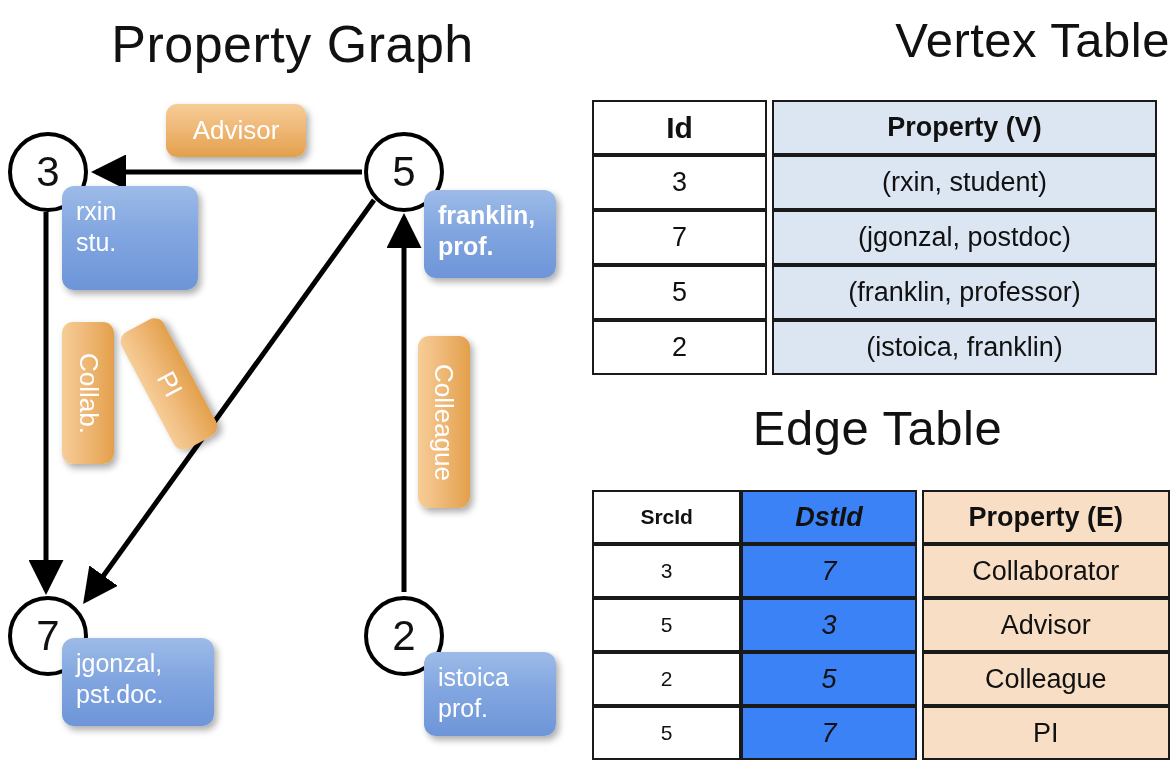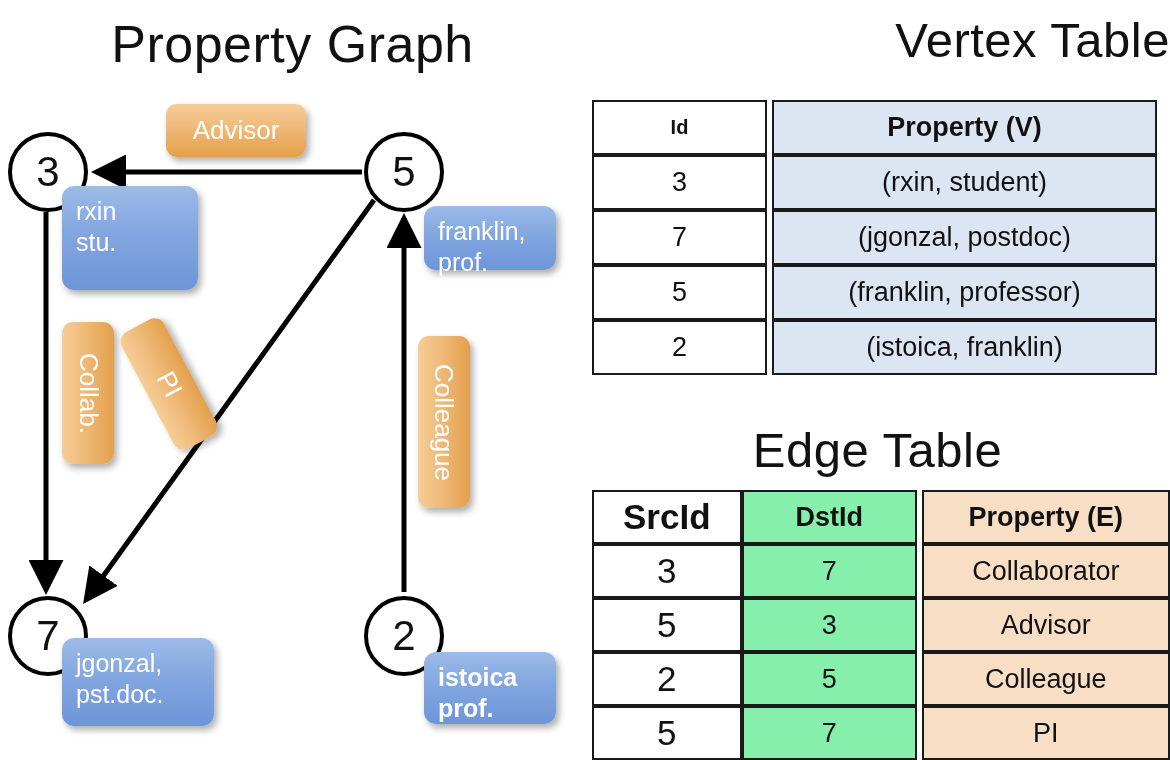--- a/index.html
+++ b/index.html
@@ -36,21 +36,20 @@
     left: 585px; top: 10px; width: 585px;
     text-align: right;
     font-size: 49px;
     line-height: 60px;
   }
   #title-edge-table {
     left: 585px; top: 398px; width: 585px;
     text-align: center;
     font-size: 49px;
     line-height: 60px;
-    margin-top: 22px;
   }
 
   
   #graph { position: absolute; left: 0; top: 0; width: 585px; height: 760px; }
   #graph-edges { position: absolute; left: 0; top: 0; }
 
   .node {
     position: absolute;
     width: 80px; height: 80px;
     border-radius: 50%;
@@ -78,23 +77,23 @@
     box-shadow: 3px 4px 7px rgba(0,0,0,0.33);
     color: #ffffff;
     font-size: 25px;
     line-height: 31px;
     font-weight: 400;
     padding: 10px 0 10px 14px;
     box-sizing: border-box;
     font-family: "Liberation Sans", sans-serif;
   }
   #vprop-3 { left: 62px;  top: 186px; width: 136px; height: 104px; }
-  #vprop-5 { left: 424px; top: 206px; width: 132px; height: 64px; }
+  #vprop-5 { left: 424px; top: 190px; width: 132px; height: 88px; font-weight: bold; }
   #vprop-7 { left: 62px;  top: 638px; width: 152px; height: 88px; }
-  #vprop-2 { left: 424px; top: 652px; width: 132px; height: 72px; font-weight: bold; }
+  #vprop-2 { left: 424px; top: 652px; width: 132px; height: 84px; }
 
   
   .eprop {
     position: absolute;
     border-radius: 11px;
     background: linear-gradient(to bottom, #f6cd97 0%, #f0bb7c 40%, #e3a04b 100%);
     box-shadow: 3px 4px 7px rgba(0,0,0,0.33);
     color: #ffffff;
     font-size: 26px;
     font-weight: 400;
@@ -128,29 +127,29 @@
     color: #111;
     text-align: center;
     padding: 0;
     box-sizing: border-box;
   }
   .tbl th { font-weight: 700; }
 
   
   #vertex-table { left: 592px; top: 100px; }
   #vertex-table .c-id   { width: 175px; height: 55px; font-size: 27px; background: #fff; }
-  #vertex-table th.c-id { font-size: 20px; }
+  #vertex-table th.c-id { font-size: 30px; }
   #vertex-table .c-prop { width: 385px; height: 55px; font-size: 27px; background: #dce6f2; margin-top: 17px; }
   #vertex-table th.c-prop { font-size: 27px; }
   #vertex-table .spacer { width: 5px; border: none; background: #fff; padding: 0; }
 
   
   #edge-table { left: 592px; top: 490px; }
-  #edge-table .c-src  { width: 150px; height: 54px; font-size: 35px; background: #fff; }
-  #edge-table .c-dst  { width: 176px; height: 54px; font-size: 27px; background: #86efac; }
+  #edge-table .c-src  { width: 150px; height: 54px; font-size: 21px; background: #fff; }
+  #edge-table .c-dst  { width: 176px; height: 54px; font-size: 27px; background: #3b82f6; font-style: italic; }
   #edge-table .c-prop { width: 249px; height: 54px; font-size: 27px; background: #f7dec5; }
   #edge-table th      { font-size: 26px; }
   #edge-table .spacer { width: 5px; border: none; background: #fff; padding: 0; }
 </style>
 </head>
 <body>
 
 <div class="page">
 
   <div class="title" id="title-property-graph">Property Graph</div>

